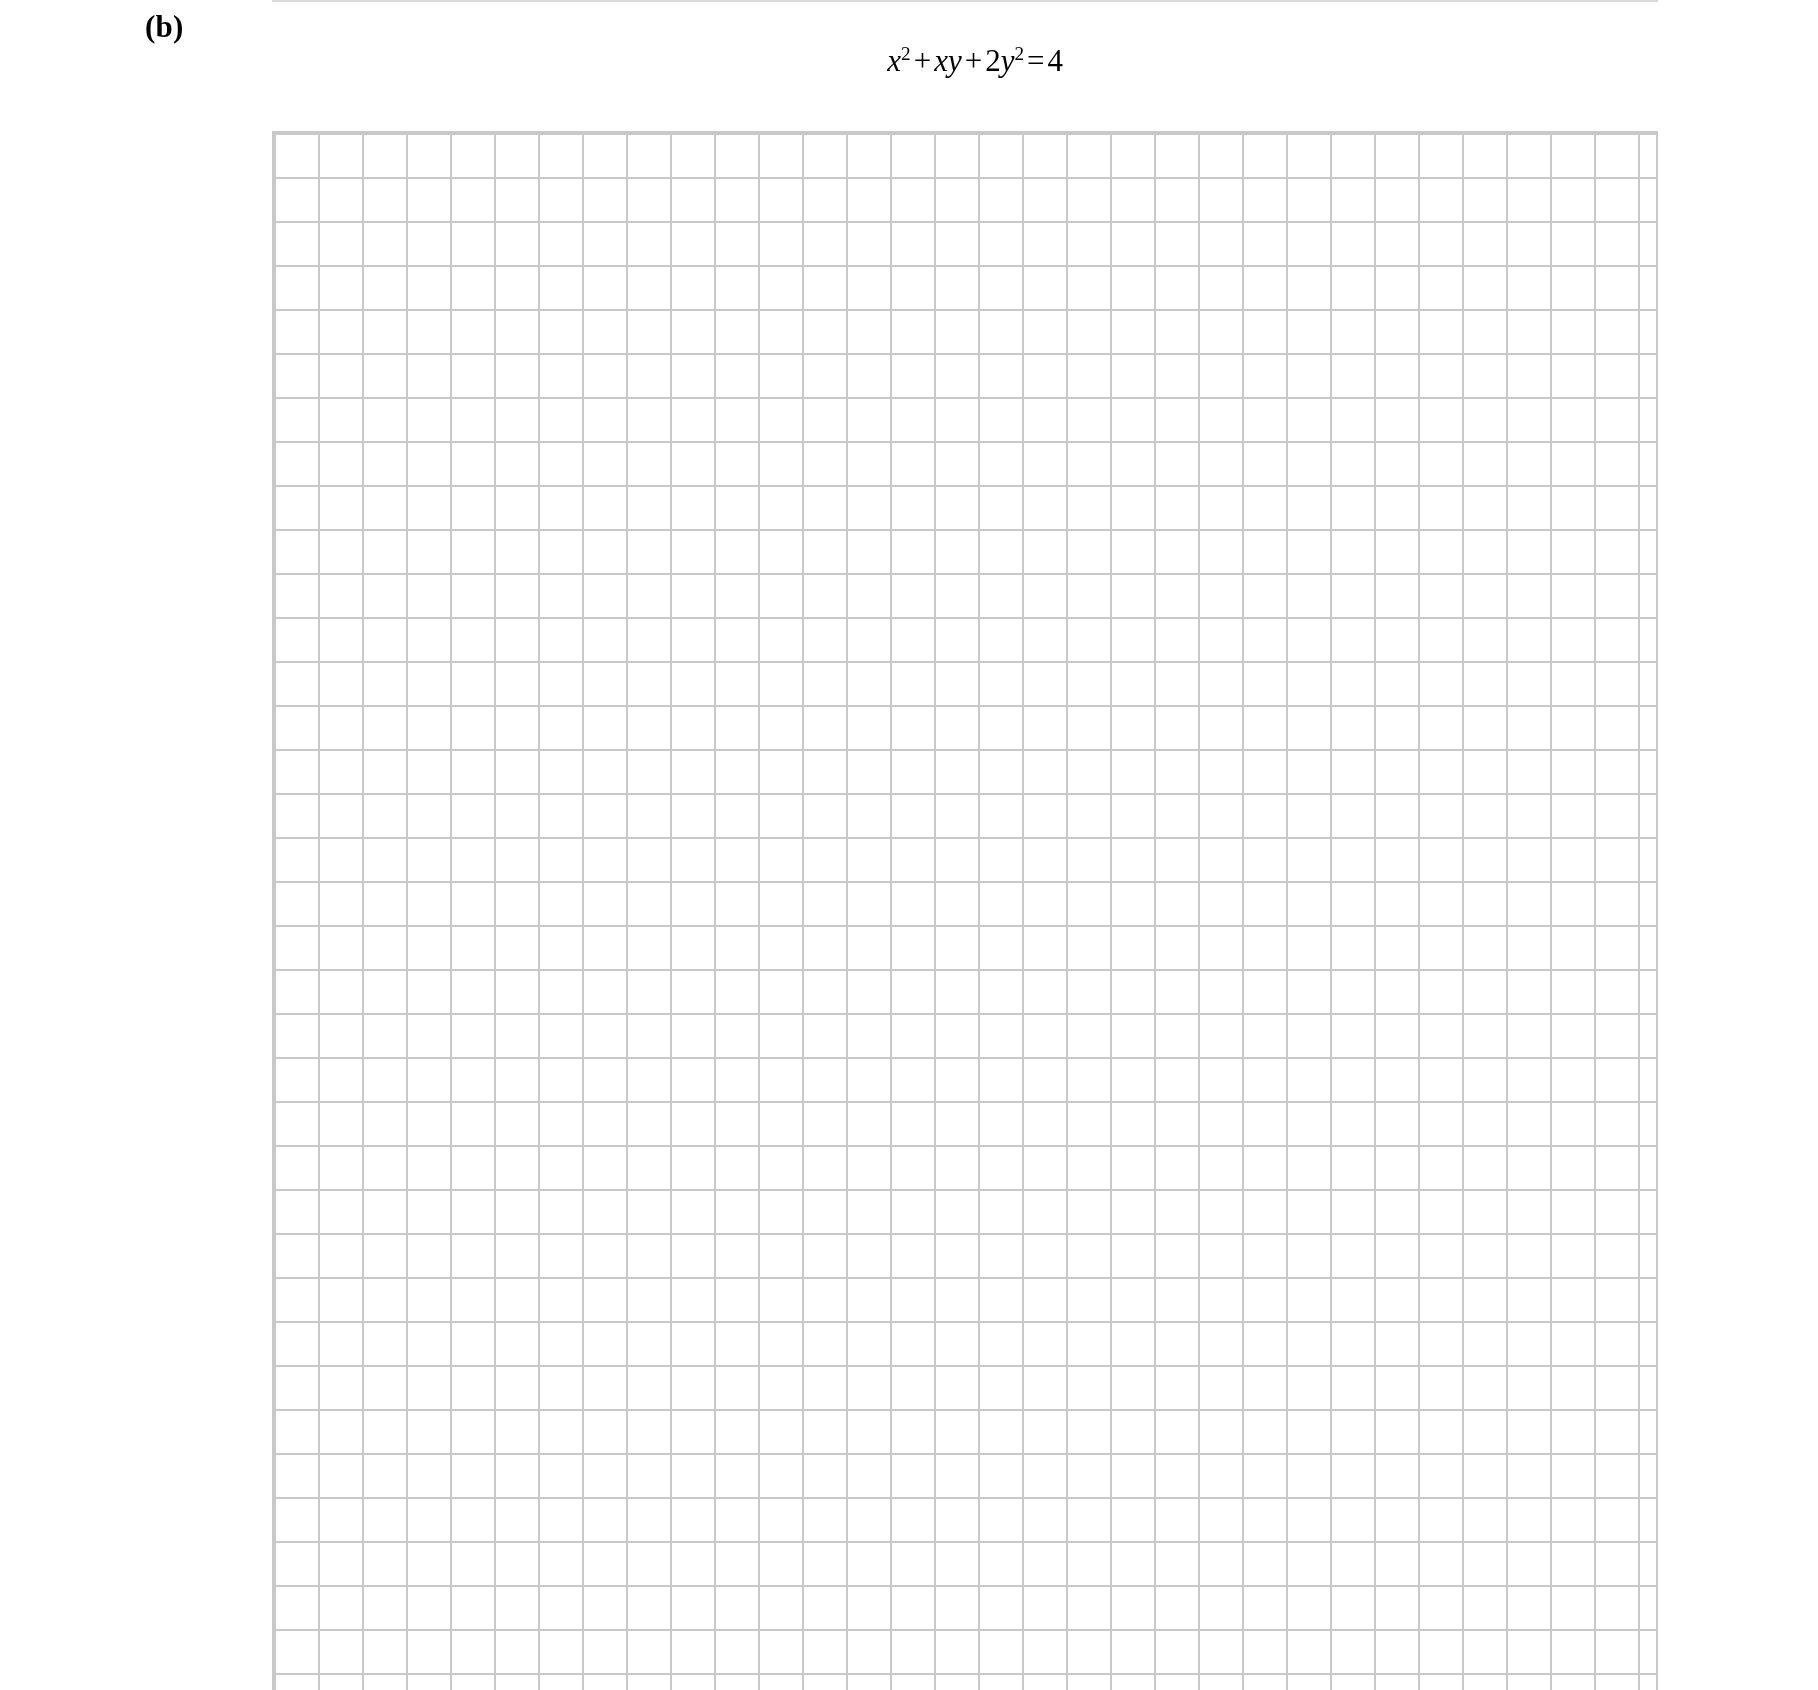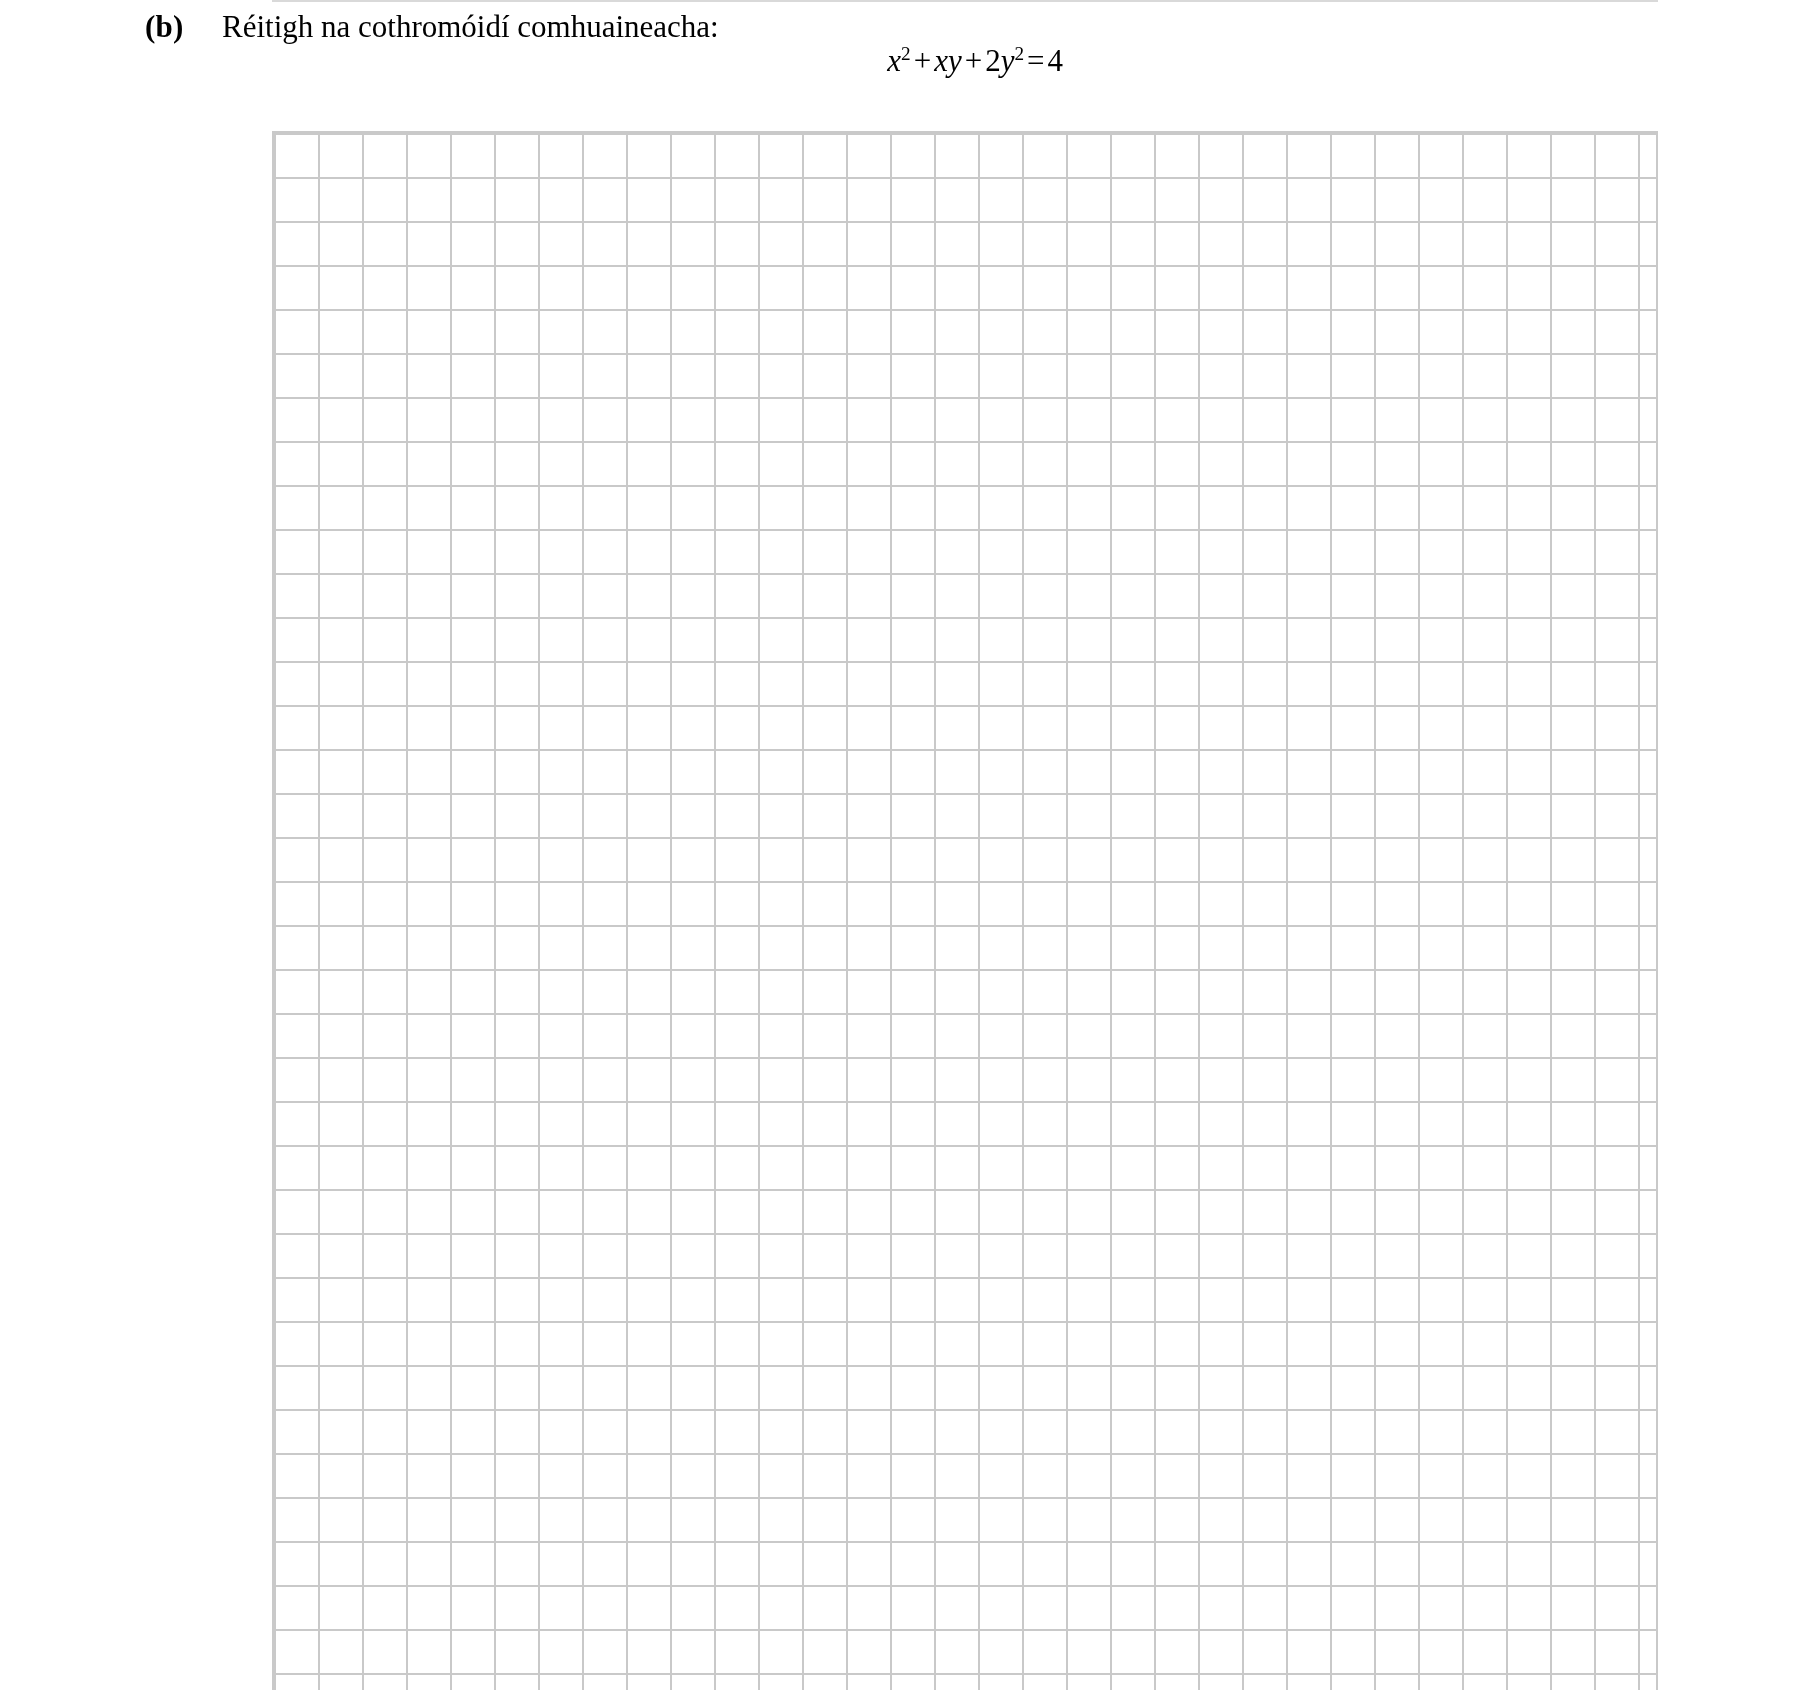--- a/index.html
+++ b/index.html
@@ -118,21 +118,20 @@
 <body>
 
 <div id="page">
 
   <div class="top-rule"></div>
 
   <div class="question-block">
 
     <div class="part-label">(b)</div>
 
-    <div class="question-text">Réitigh na cothromóidí comhuaineacha:</div>
 
     <div class="equations">
 
       <span class="equation"><span>x</span><sup>2</sup><span class="op">+</span><span>xy</span><span class="op">+</span><span class="num">2</span><span>y</span><sup>2</sup><span class="eq">=</span><span class="num">4</span></span>
 
 
     </div>
   </div>
 
   <div class="answer-grid"></div>

